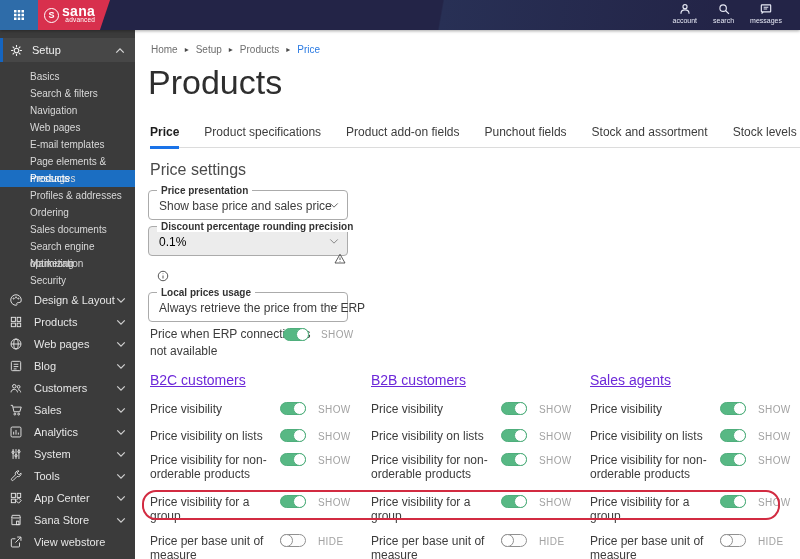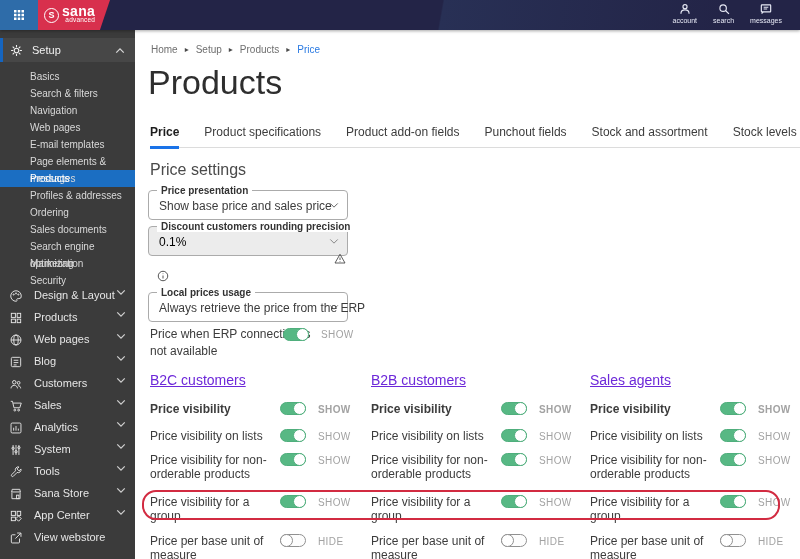--- a/index.html
+++ b/index.html
@@ -28,21 +28,21 @@
   .sidebar{position:absolute;top:30px;left:0;width:135px;height:529px;background:#3b3b3b;z-index:20;}
   .setup-header{position:absolute;top:8px;left:0;right:0;height:24px;background:#474747;
                 border-left:3px solid #1565c0;display:flex;align-items:center;cursor:pointer;box-sizing:border-box;}
   .setup-header .lbl{color:#f2f2f2;font-size:11px;margin-left:9px;flex:1;}
   .setup-header .gear{margin-left:7px;}
   .setup-header .chev{margin-right:10px;}
   .setup-sub{position:absolute;top:38px;left:0;width:100%;}
   .sub-item{height:17px;line-height:17px;padding-left:30px;font-size:10px;color:#d9d9d9;cursor:pointer;}
   .sub-item.selected{background:#1b6ec2;color:#fff;}
   .main-nav{position:absolute;top:259px;left:0;width:100%;}
-  .main-item{height:22px;display:flex;padding:0 9px;color:#e6e6e6;
+  .main-item{height:22px;display:flex;align-items:center;padding:0 9px;color:#e6e6e6;
              font-size:11px;cursor:pointer;}
   .main-item .mi-icon{width:15px;margin-right:10px;flex:0 0 15px;}
   .main-item .mi-label{flex:1;white-space:nowrap;}
 
   
   .content{position:absolute;left:135px;top:30px;width:665px;height:529px;background:#fff;}
   .breadcrumb{position:absolute;left:16px;top:14px;font-size:10px;color:#6f6f6f;display:flex;align-items:center;}
   .bc-item{cursor:pointer;}
   .bc-sep{font-size:8px;color:#4a4a4a;margin:0 7px;}
   .bc-item.current{color:#2a7ae2;}
@@ -72,21 +72,21 @@
   .erp-row .toggle{position:absolute;left:133px;top:2px;}
   .erp-row .state{position:absolute;left:171px;top:3px;}
 
   .cols{position:absolute;left:15px;top:342px;width:645px;display:grid;
         grid-template-columns:221px 219px 205px;}
   .col-heading{height:30px;font-size:14px;color:#6d28d9;text-decoration:underline;}
   .crow{position:relative;font-size:12px;color:#3c3c3c;line-height:14px;}
   .crow .rlabel{display:inline-block;width:128px;}
   .crow .toggle{position:absolute;left:130px;top:0;}
   .crow .state{position:absolute;left:168px;top:1px;}
-  .r1{min-height:14px;margin-bottom:13px;font-weight:bold;}
+  .r1{min-height:14px;margin-bottom:13px;}
   .r2{min-height:14px;margin-bottom:10px;}
   .r3{min-height:28px;margin-bottom:14px;}
   .r4{min-height:14px;margin-bottom:11px;}
   .r5{min-height:28px;}
   .highlight-box{position:absolute;left:-8px;top:118px;width:634px;height:26px;
                  border:2px solid #d22b41;border-radius:14px;pointer-events:none;}
 
   .state{font-size:10px;color:#a2a2a2;letter-spacing:.4px;}
   .toggle{display:inline-block;width:26px;height:13px;border-radius:8px;position:relative;
           box-sizing:border-box;cursor:pointer;}
@@ -316,43 +316,43 @@
       <span class="mi-label">Tools</span>
       <span>
           <svg width="10" height="7" viewBox="0 0 24 16" fill="none" stroke="#cfcfcf" stroke-width="3">
             <path d="M3 3l9 9 9-9"></path>
           </svg>
         </span>
     </div>
     <div class="main-item">
       <span class="mi-icon">
           <svg width="14" height="14" viewBox="0 0 24 24" fill="none" stroke="#e6e6e6" stroke-width="1.6">
+            <rect x="4" y="4" width="7" height="7"></rect>
+            <rect x="14" y="4" width="6" height="7"></rect>
+            <rect x="4" y="14" width="7" height="6"></rect>
+            <rect x="13.2" y="13.2" width="6.4" height="6.4" transform="rotate(45 16.4 16.4)"></rect>
+          </svg>
+        </span>
+      <span class="mi-label">App Center</span>
+      <span>
+          <svg width="10" height="7" viewBox="0 0 24 16" fill="none" stroke="#cfcfcf" stroke-width="3">
+            <path d="M3 3l9 9 9-9"></path>
+          </svg>
+        </span>
+    </div>
+    <div class="main-item">
+      <span class="mi-icon">
+          <svg width="14" height="14" viewBox="0 0 24 24" fill="none" stroke="#e6e6e6" stroke-width="1.6">
             <path d="M4.5 9L5.5 4h13l1 5"></path>
             <path d="M5 10v10h14V10"></path>
             <path d="M4 8.5h16"></path>
             <rect x="13" y="14" width="4" height="6"></rect>
           </svg>
         </span>
       <span class="mi-label">Sana Store</span>
-      <span>
-          <svg width="10" height="7" viewBox="0 0 24 16" fill="none" stroke="#cfcfcf" stroke-width="3">
-            <path d="M3 3l9 9 9-9"></path>
-          </svg>
-        </span>
-    </div>
-    <div class="main-item">
-      <span class="mi-icon">
-          <svg width="14" height="14" viewBox="0 0 24 24" fill="none" stroke="#e6e6e6" stroke-width="1.6">
-            <rect x="4" y="4" width="7" height="7"></rect>
-            <rect x="14" y="4" width="6" height="7"></rect>
-            <rect x="4" y="14" width="7" height="6"></rect>
-            <rect x="13.2" y="13.2" width="6.4" height="6.4" transform="rotate(45 16.4 16.4)"></rect>
-          </svg>
-        </span>
-      <span class="mi-label">App Center</span>
       <span>
           <svg width="10" height="7" viewBox="0 0 24 16" fill="none" stroke="#cfcfcf" stroke-width="3">
             <path d="M3 3l9 9 9-9"></path>
           </svg>
         </span>
     </div>
     <div class="main-item">
       <span class="mi-icon">
           <svg width="14" height="14" viewBox="0 0 24 24" fill="none" stroke="#e6e6e6" stroke-width="1.6">
             <path d="M18 13v6a1.5 1.5 0 0 1-1.5 1.5h-11A1.5 1.5 0 0 1 4 19V8a1.5 1.5 0 0 1 1.5-1.5H11"></path>
@@ -394,21 +394,21 @@
     <span class="flabel">Price presentation</span>
     <span class="fvalue">Show base price and sales price</span>
     <span class="fchev">
         <svg width="10" height="7" viewBox="0 0 24 16" fill="none" stroke="#666" stroke-width="2.4">
           <path d="M3 3l9 9 9-9"></path>
         </svg>
       </span>
   </div>
 
   <div class="select-field disabled" style="top:196px;">
-    <span class="flabel">Discount customers rounding precision</span>
+    <span class="flabel">Discount percentage rounding precision</span>
     <span class="fvalue">0.1%</span>
     <span class="fchev">
         <svg width="10" height="7" viewBox="0 0 24 16" fill="none" stroke="#888" stroke-width="2.4">
           <path d="M3 3l9 9 9-9"></path>
         </svg>
       </span>
   </div>
 
   <span class="warning">
     <svg width="12" height="11" viewBox="0 0 24 22" fill="none" stroke="#4a4a4a" stroke-width="1.8">

